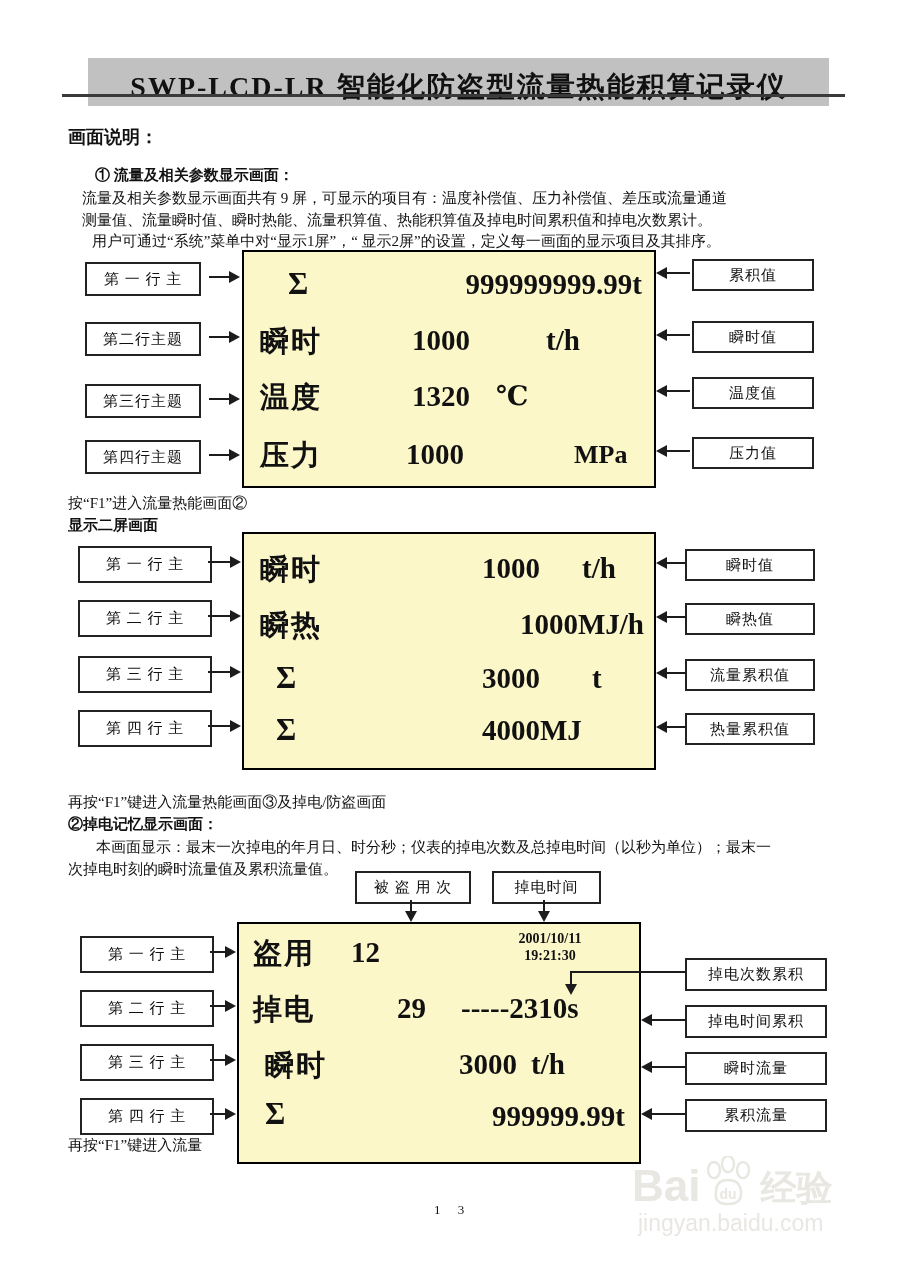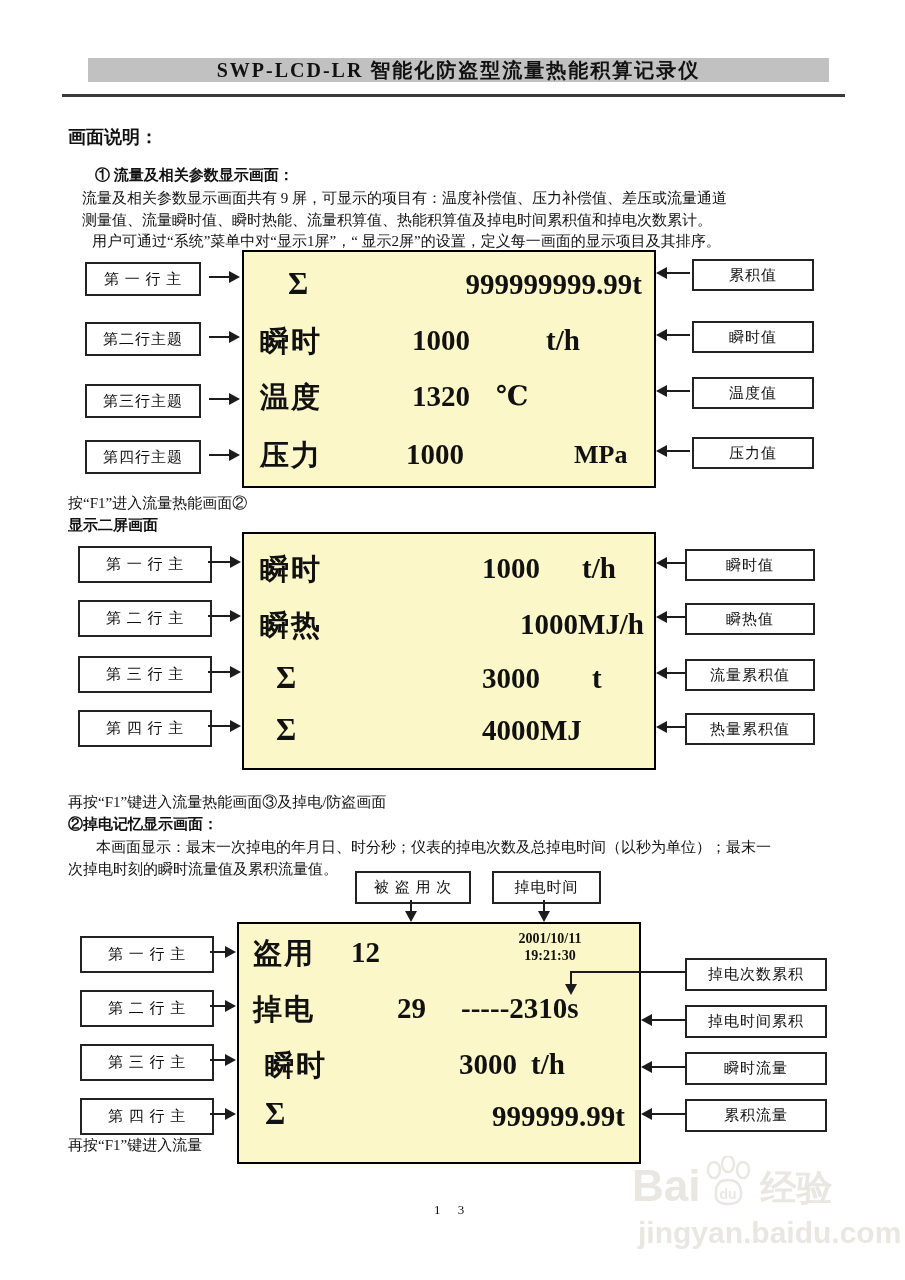--- a/index.html
+++ b/index.html
@@ -1,21 +1,21 @@
 <!DOCTYPE html>
 <html><head>
 <meta charset="utf-8">
 <style>
   html,body{margin:0;padding:0;background:#ffffff;}
   #page{position:relative;width:905px;height:1280px;background:#ffffff;overflow:hidden;
         font-family:"Liberation Serif","DejaVu Serif",serif;color:#111;}
   .txt{position:absolute;font-size:15px;white-space:nowrap;}
   .bold{font-weight:bold;}
-  .header-bar{position:absolute;left:88px;top:58px;width:741px;height:24px;background:#c1c1c1;
-              display:flex;align-items:center;justify-content:center;font-size:20px;font-weight:bold;letter-spacing:2px;}
+  .header-bar{position:absolute;left:88px;top:58px;width:741px;height:48px;background:#c1c1c1;
+              display:flex;align-items:flex-end;justify-content:center;font-size:28px;font-weight:bold;letter-spacing:2px;}
   .header-rule{position:absolute;left:62px;top:94px;width:783px;height:3px;background:#3a3a3a;}
   .lbox{position:absolute;border:2px solid #222;background:#fff;font-size:15px;
         display:flex;align-items:center;justify-content:center;letter-spacing:1px;white-space:nowrap;z-index:2;}
   .lcd{position:absolute;background:#fbf7c9;border:2px solid #000;z-index:2;}
   .lcd span{position:absolute;font-weight:bold;white-space:nowrap;}
   .line{position:absolute;background:#1c1c1c;z-index:3;}
   .head-r{position:absolute;width:0;height:0;border-top:6px solid transparent;border-bottom:6px solid transparent;
           border-left:11px solid #1c1c1c;z-index:3;}
   .head-l{position:absolute;width:0;height:0;border-top:6px solid transparent;border-bottom:6px solid transparent;
           border-right:11px solid #1c1c1c;z-index:3;}
@@ -24,21 +24,21 @@
   .cjk-big{font-size:29px;letter-spacing:2px;}
   .num-big{font-size:29px;}
   .sigma{font-size:31px;}
   .dtblock{position:absolute;font-weight:bold;font-size:14px;line-height:17px;text-align:center;}
   .footnote{position:absolute;left:68px;top:1136px;width:170px;overflow:hidden;white-space:nowrap;font-size:15px;z-index:1;}
   .pageno{position:absolute;left:0;right:0;top:1202px;text-align:center;font-size:13px;letter-spacing:7px;}
   .wm{position:absolute;left:632px;top:1156px;width:272px;color:#e9e7e1;z-index:0;}
   .wm-row{display:flex;align-items:flex-end;}
   .wm-latin{font-family:"Liberation Sans",sans-serif;font-weight:bold;font-size:44px;line-height:44px;}
   .wm-cn{font-family:"Liberation Sans",sans-serif;font-weight:bold;font-size:36px;line-height:40px;margin-left:4px;}
-  .wm-url{font-family:"Liberation Sans",sans-serif;font-weight:bold;font-size:30px;margin-top:8px;margin-left:6px;}
+  .wm-url{font-family:"Liberation Sans",sans-serif;font-weight:normal;font-size:23px;margin-top:2px;margin-left:6px;}
   .wm-paw{position:relative;width:52px;height:52px;margin:0 2px;}
 </style>
 </head>
 <body>
 
 <div id="page">
 
   <div class="header-bar">
     <span>SWP-LCD-LR 智能化防盗型流量热能积算记录仪</span>
   </div>

